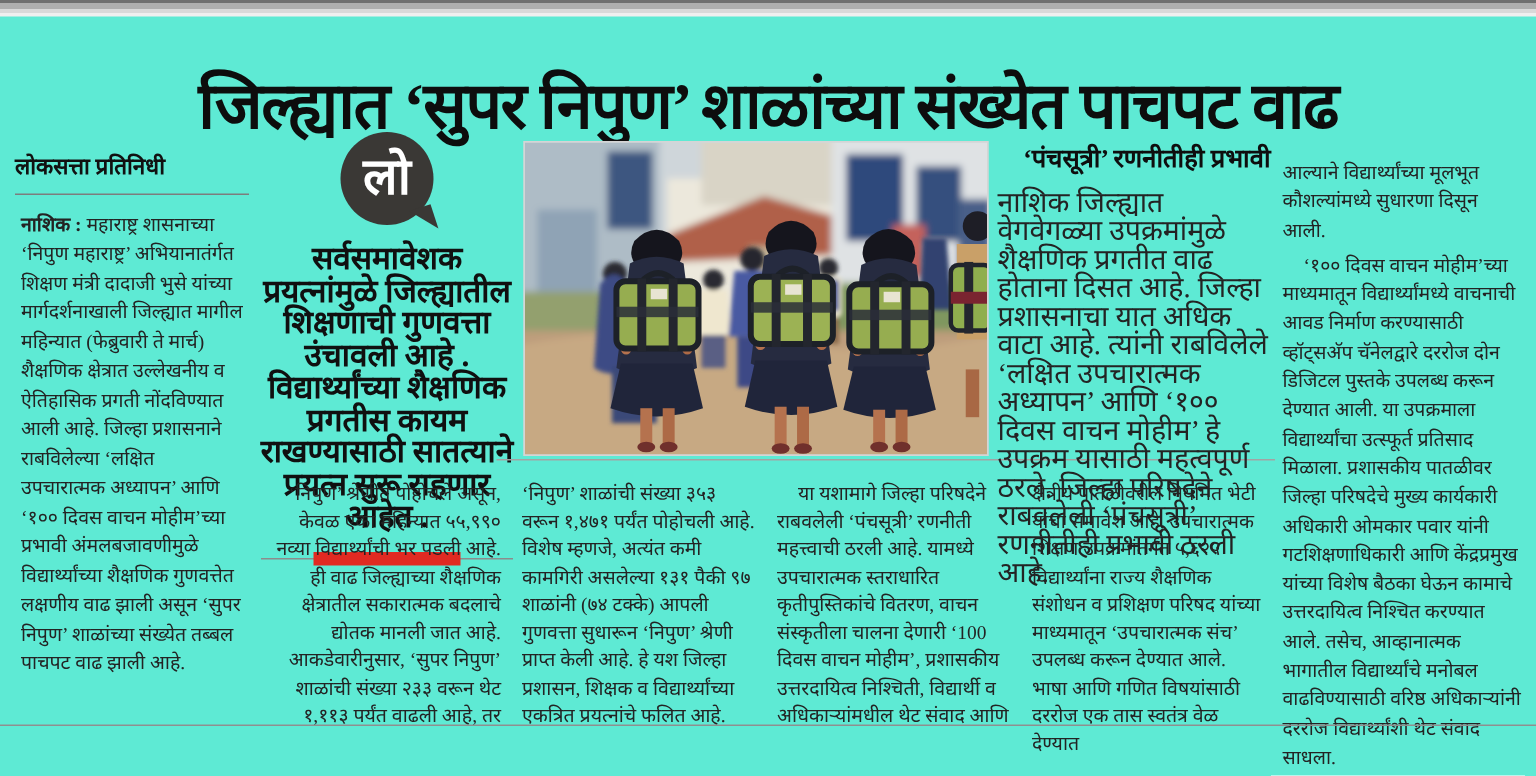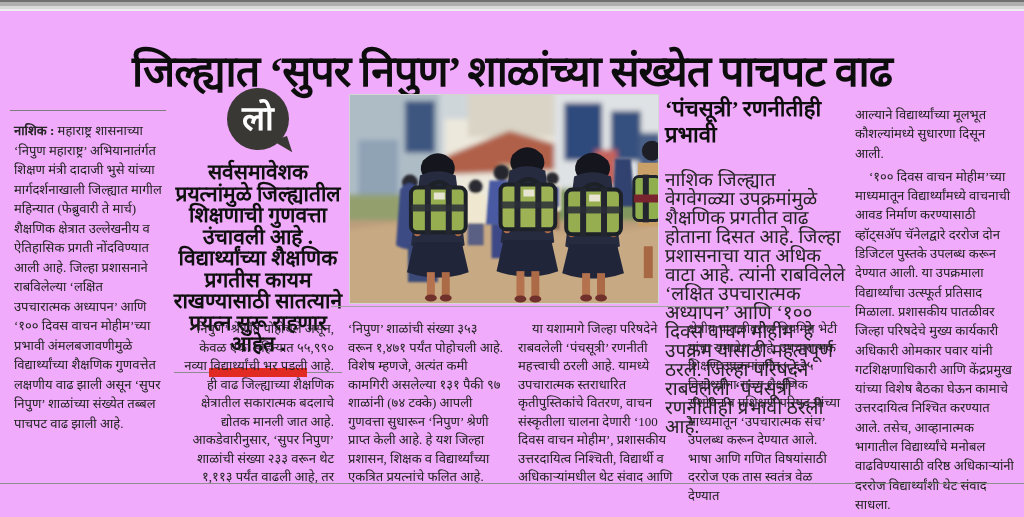--- a/index.html
+++ b/index.html
@@ -1,18 +1,18 @@
 <!DOCTYPE html>
 <html><head>
 <meta charset="utf-8">
 <style>
   html,body{margin:0;padding:0;background:#ffffff;}
   .page{
     position:relative;width:1024px;height:517px;overflow:hidden;
-    background:#f0abfc;
+    background:#5eead4;
     font-family:"Liberation Serif","DejaVu Serif",serif;
     color:#1c1c1c;
   }
   .scan-bar{
     position:absolute;top:0;left:0;width:1024px;height:11px;
     background:linear-gradient(#6f6f6f 0 2px,#aeaeae 2px 6px,#d9d9d9 6px 9px,#efefef 9px 11px);
   }
   .headline{
     position:absolute;top:16px;left:0;width:1024px;
     text-align:center;font-size:43px;font-weight:bold;color:#0d0d0d;
@@ -47,41 +47,42 @@
   .quote-divider .accent{position:absolute;left:50%;transform:translateX(-50%);top:0;width:98px;height:9px;}
   
   .photo{
     position:absolute;left:349px;top:94px;width:310px;height:210px;
     border:1px solid #d5d5d5;box-sizing:border-box;background:#cfd6da;overflow:hidden;
   }
   .photo svg{display:block;width:100%;height:100%;}
   .photo-rule{position:absolute;left:331px;top:306px;width:519px;height:1px;background:#a3a3a3;}
   
   .sidebar{position:absolute;left:665px;top:96px;width:182px;}
-  .sidebar-heading{font-size:22px;font-weight:bold;color:#0e0e0e;margin:0 0 21px 0;line-height:1.2;}
+  .sidebar-heading{font-size:17px;font-weight:bold;color:#0e0e0e;margin:0 0 10px 0;line-height:1.2;text-align:right;}
   .sidebar-body{font-size:19px;line-height:19px;color:#232323;}
   
   .col2{left:172px;top:316px;width:166px;text-align:right;}
   .col3{left:344px;top:316px;width:164px;}
   .col4{left:514px;top:316px;width:164px;}
   .col4 .first{text-indent:14px;}
   .col5{left:684px;top:316px;width:161px;}
   .col6{left:851px;top:101px;width:168px;line-height:19.3px;}
   .bottom-rule{position:absolute;left:0;top:483px;width:1024px;height:1px;background:#8f8f8f;}
 </style>
 </head>
 <body>
 
 <div class="page">
 
   <div class="scan-bar"></div>
 
   <h1 class="headline">जिल्ह्यात ‘सुपर निपुण’ शाळांच्या संख्येत पाचपट वाढ</h1>
 
   <div class="col col1">
+    <div class="byline">लोकसत्ता प्रतिनिधी</div>
     <hr class="byline-rule">
     <div class="body">
       <p><span class="lead">नाशिक :</span><span> महाराष्ट्र शासनाच्या ‘निपुण महाराष्ट्र’ अभियानातंर्गत शिक्षण मंत्री दादाजी भुसे यांच्या मार्गदर्शनाखाली जिल्ह्यात मागील महिन्यात (फेब्रुवारी ते मार्च) शैक्षणिक क्षेत्रात उल्लेखनीय व ऐतिहासिक प्रगती नोंदविण्यात आली आहे. जिल्हा प्रशासनाने राबविलेल्या ‘लक्षित उपचारात्मक अध्यापन’ आणि ‘१०० दिवस वाचन मोहीम’च्या प्रभावी अंमलबजावणीमुळे विद्यार्थ्यांच्या शैक्षणिक गुणवत्तेत लक्षणीय वाढ झाली असून ‘सुपर निपुण’ शाळांच्या संख्येत तब्बल पाचपट वाढ झाली आहे.</span></p>
     </div>
   </div>
 
   <div class="quote-block">
     <div class="logo-bubble" style="background: rgb(58, 56, 53);">
       <span class="logo-glyph">लो</span>
     </div>

